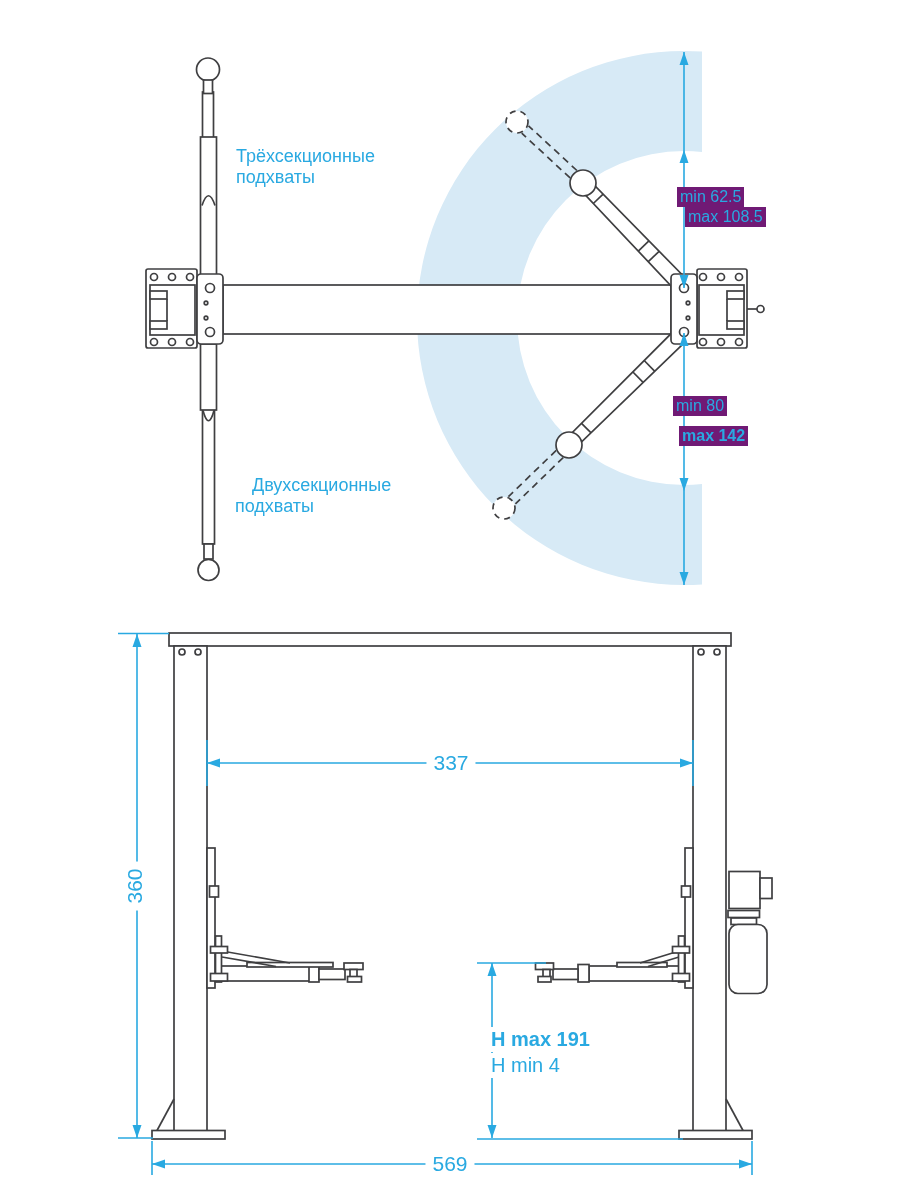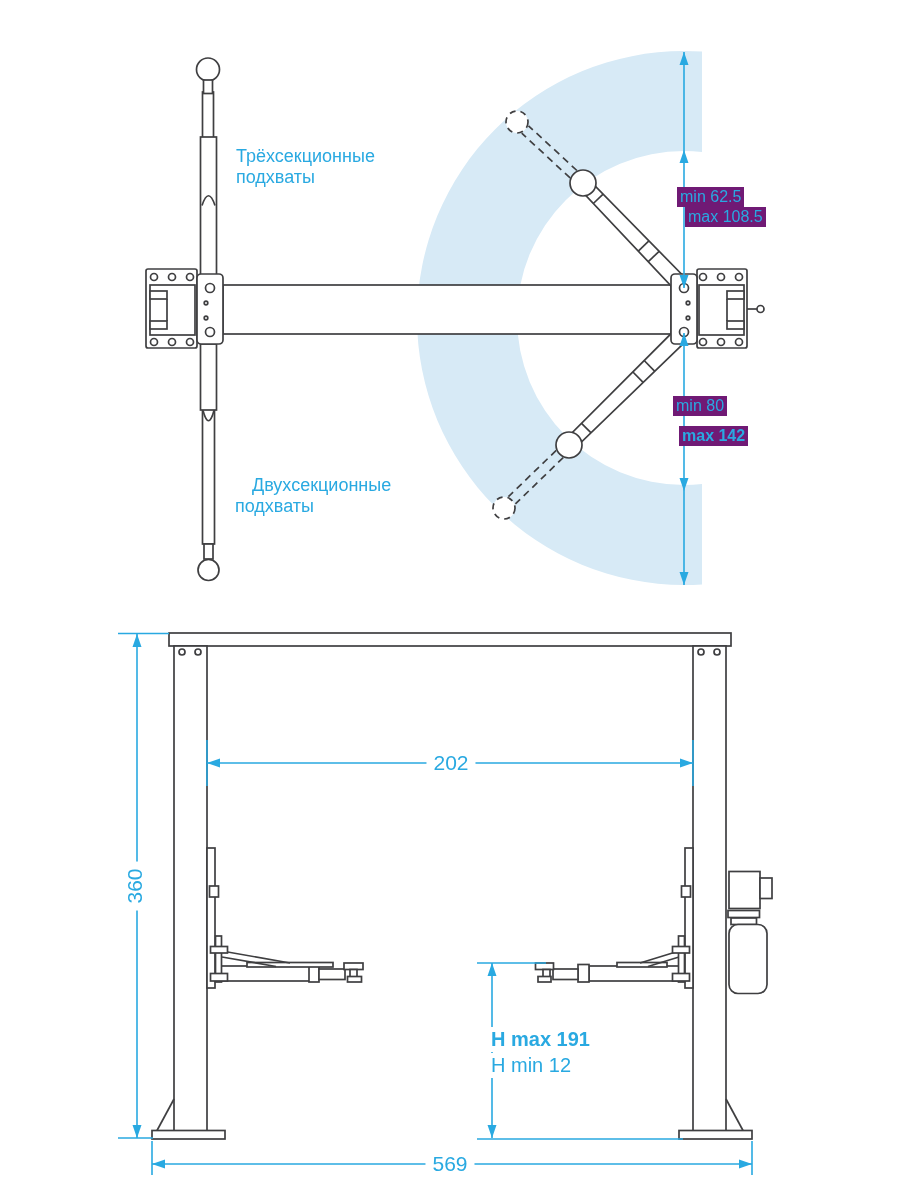--- a/index.html
+++ b/index.html
@@ -239,22 +239,22 @@
 
 <div class="lbl" style="left:252px;top:475px;">Двухсекционные</div>
 <div class="lbl" style="left:235px;top:496px;">подхваты</div>
 
 <div class="dimsm" style="left:677px;top:187px;">min 62.5</div>
 <div class="dimsm" style="left:677px;top:207px;margin-left:8px;">max 108.5</div>
 
 <div class="dimsm" style="left:640px;top:396px;margin-left:33px;">min 80</div>
 <div class="dimsm" style="left:679px;top:426px;font-weight:bold;">max 142</div>
 
-<div class="dimnum" style="left:451px;top:763px;">202</div>
+<div class="dimnum" style="left:451px;top:763px;">337</div>
 
 <div class="dimrot" style="left:135px;top:886px;">360</div>
 
 <div class="dimh" style="left:487px;top:1027px;font-weight:bold;">H max 191</div>
-<div class="dimh" style="left:487px;top:1053px;">H min 12</div>
+<div class="dimh" style="left:487px;top:1053px;">H min 4</div>
 
 <div class="dimnum" style="left:450px;top:1164px;">569</div>
 
 </div>
 
 </body></html>

